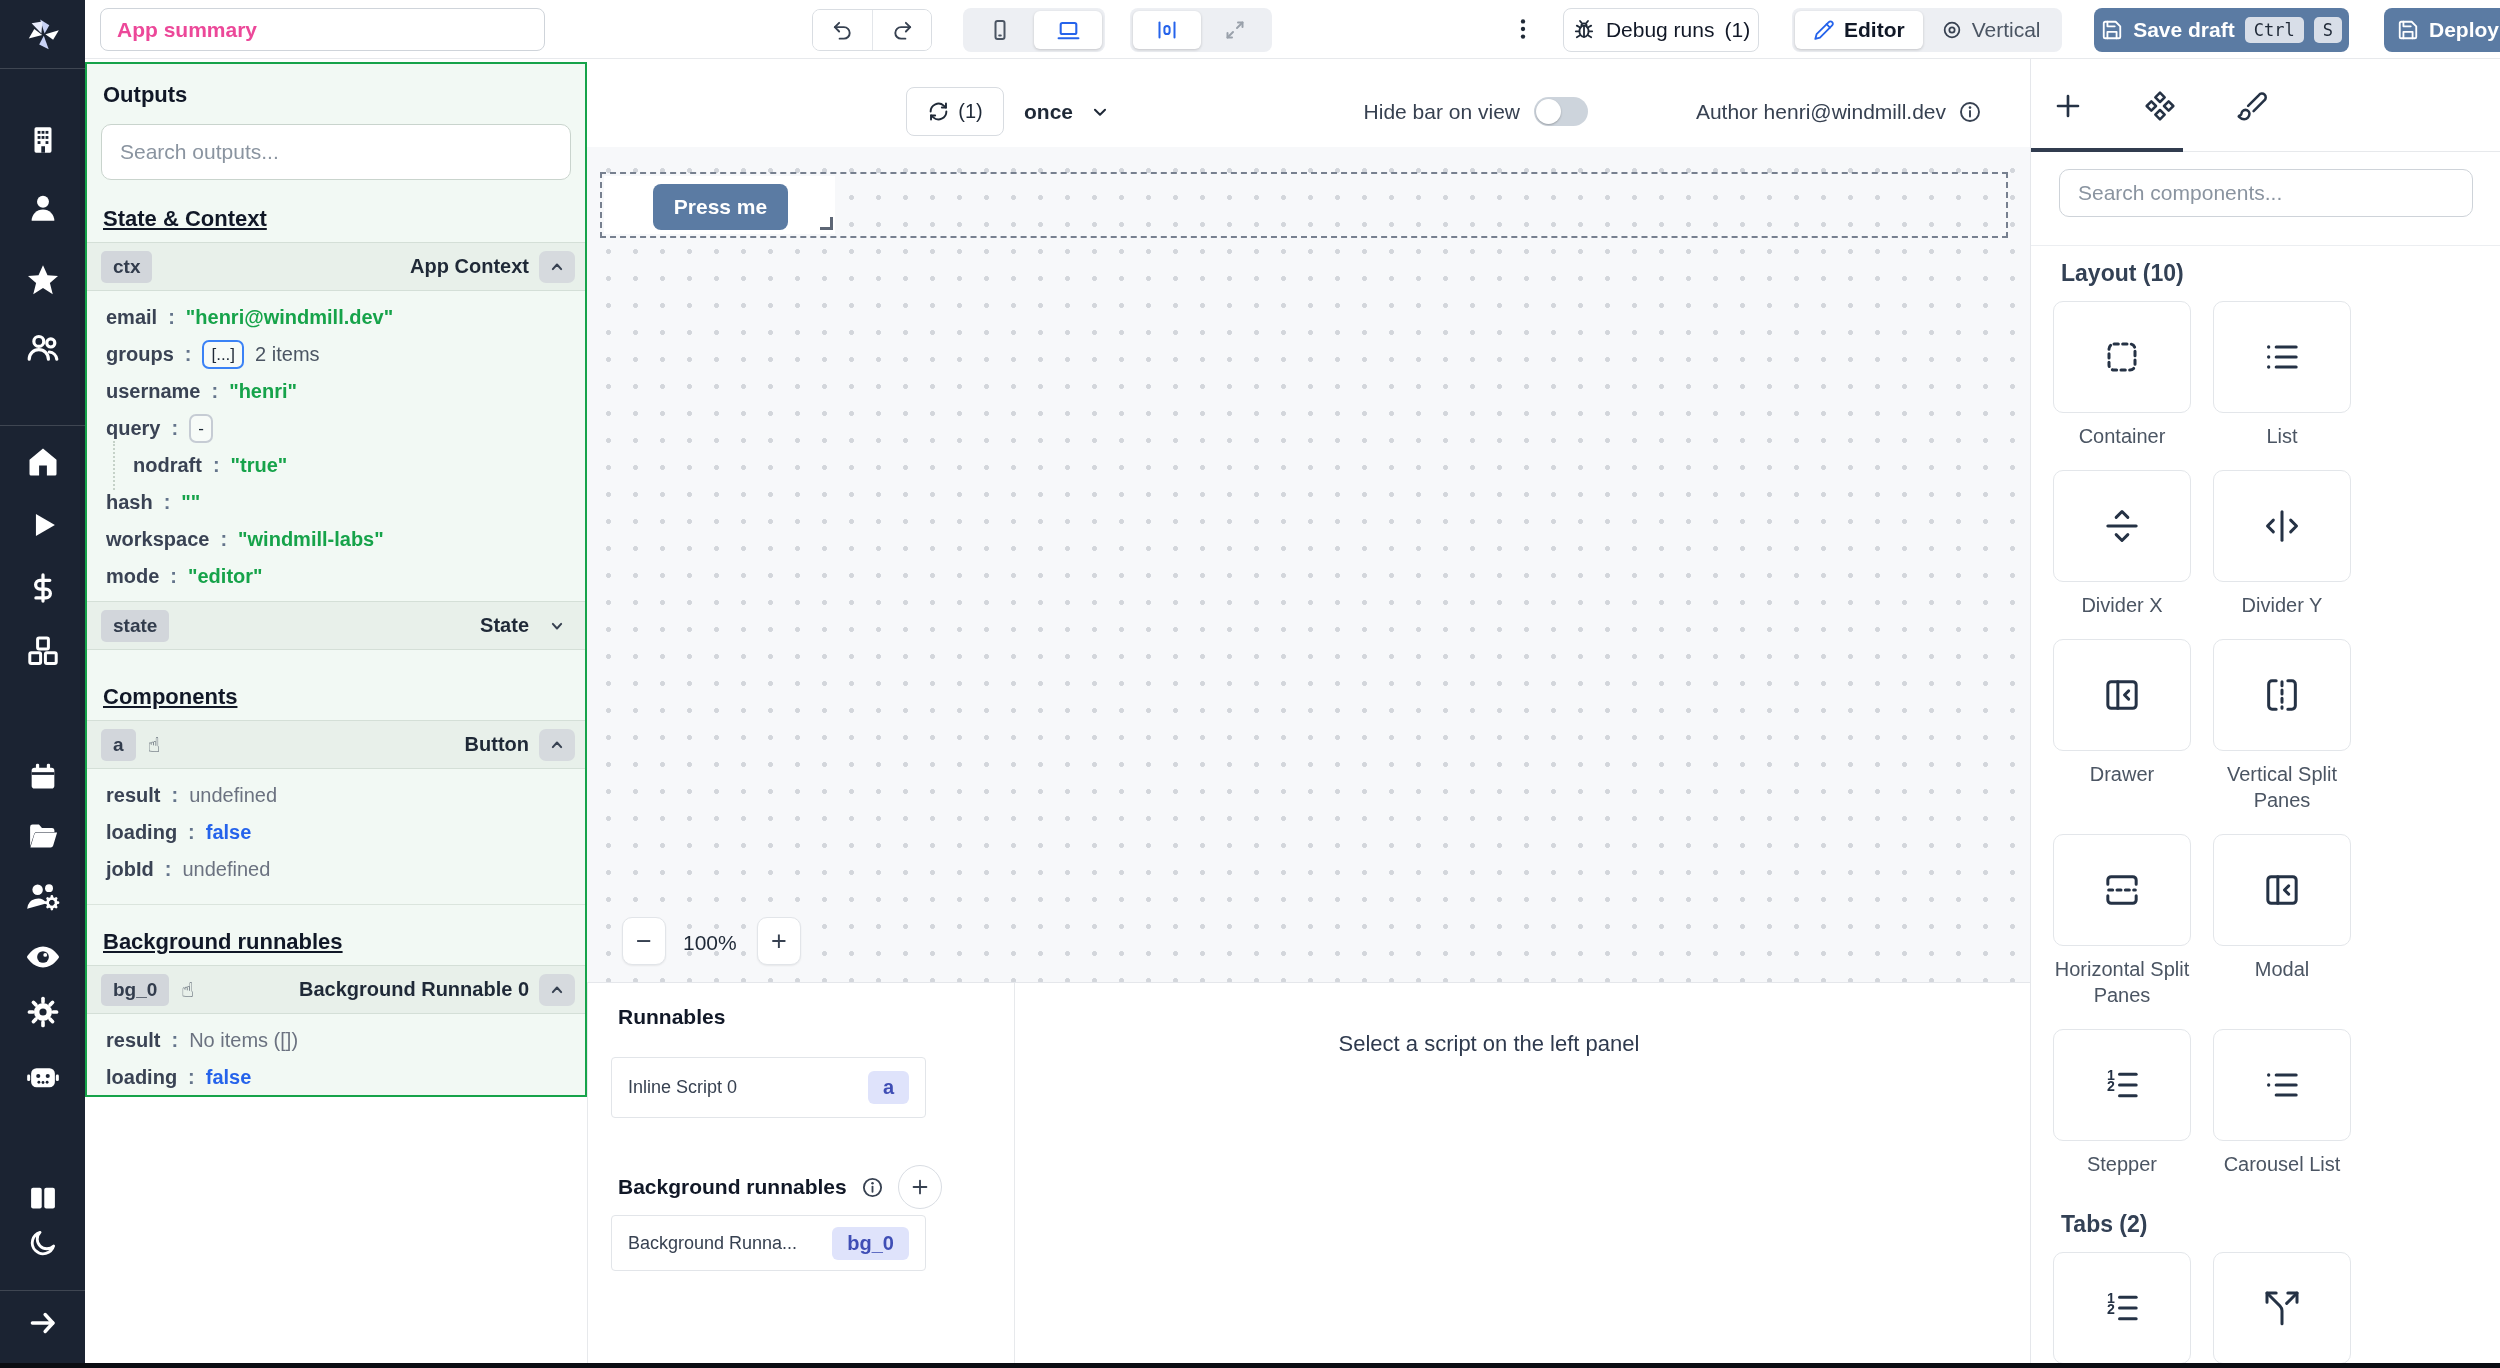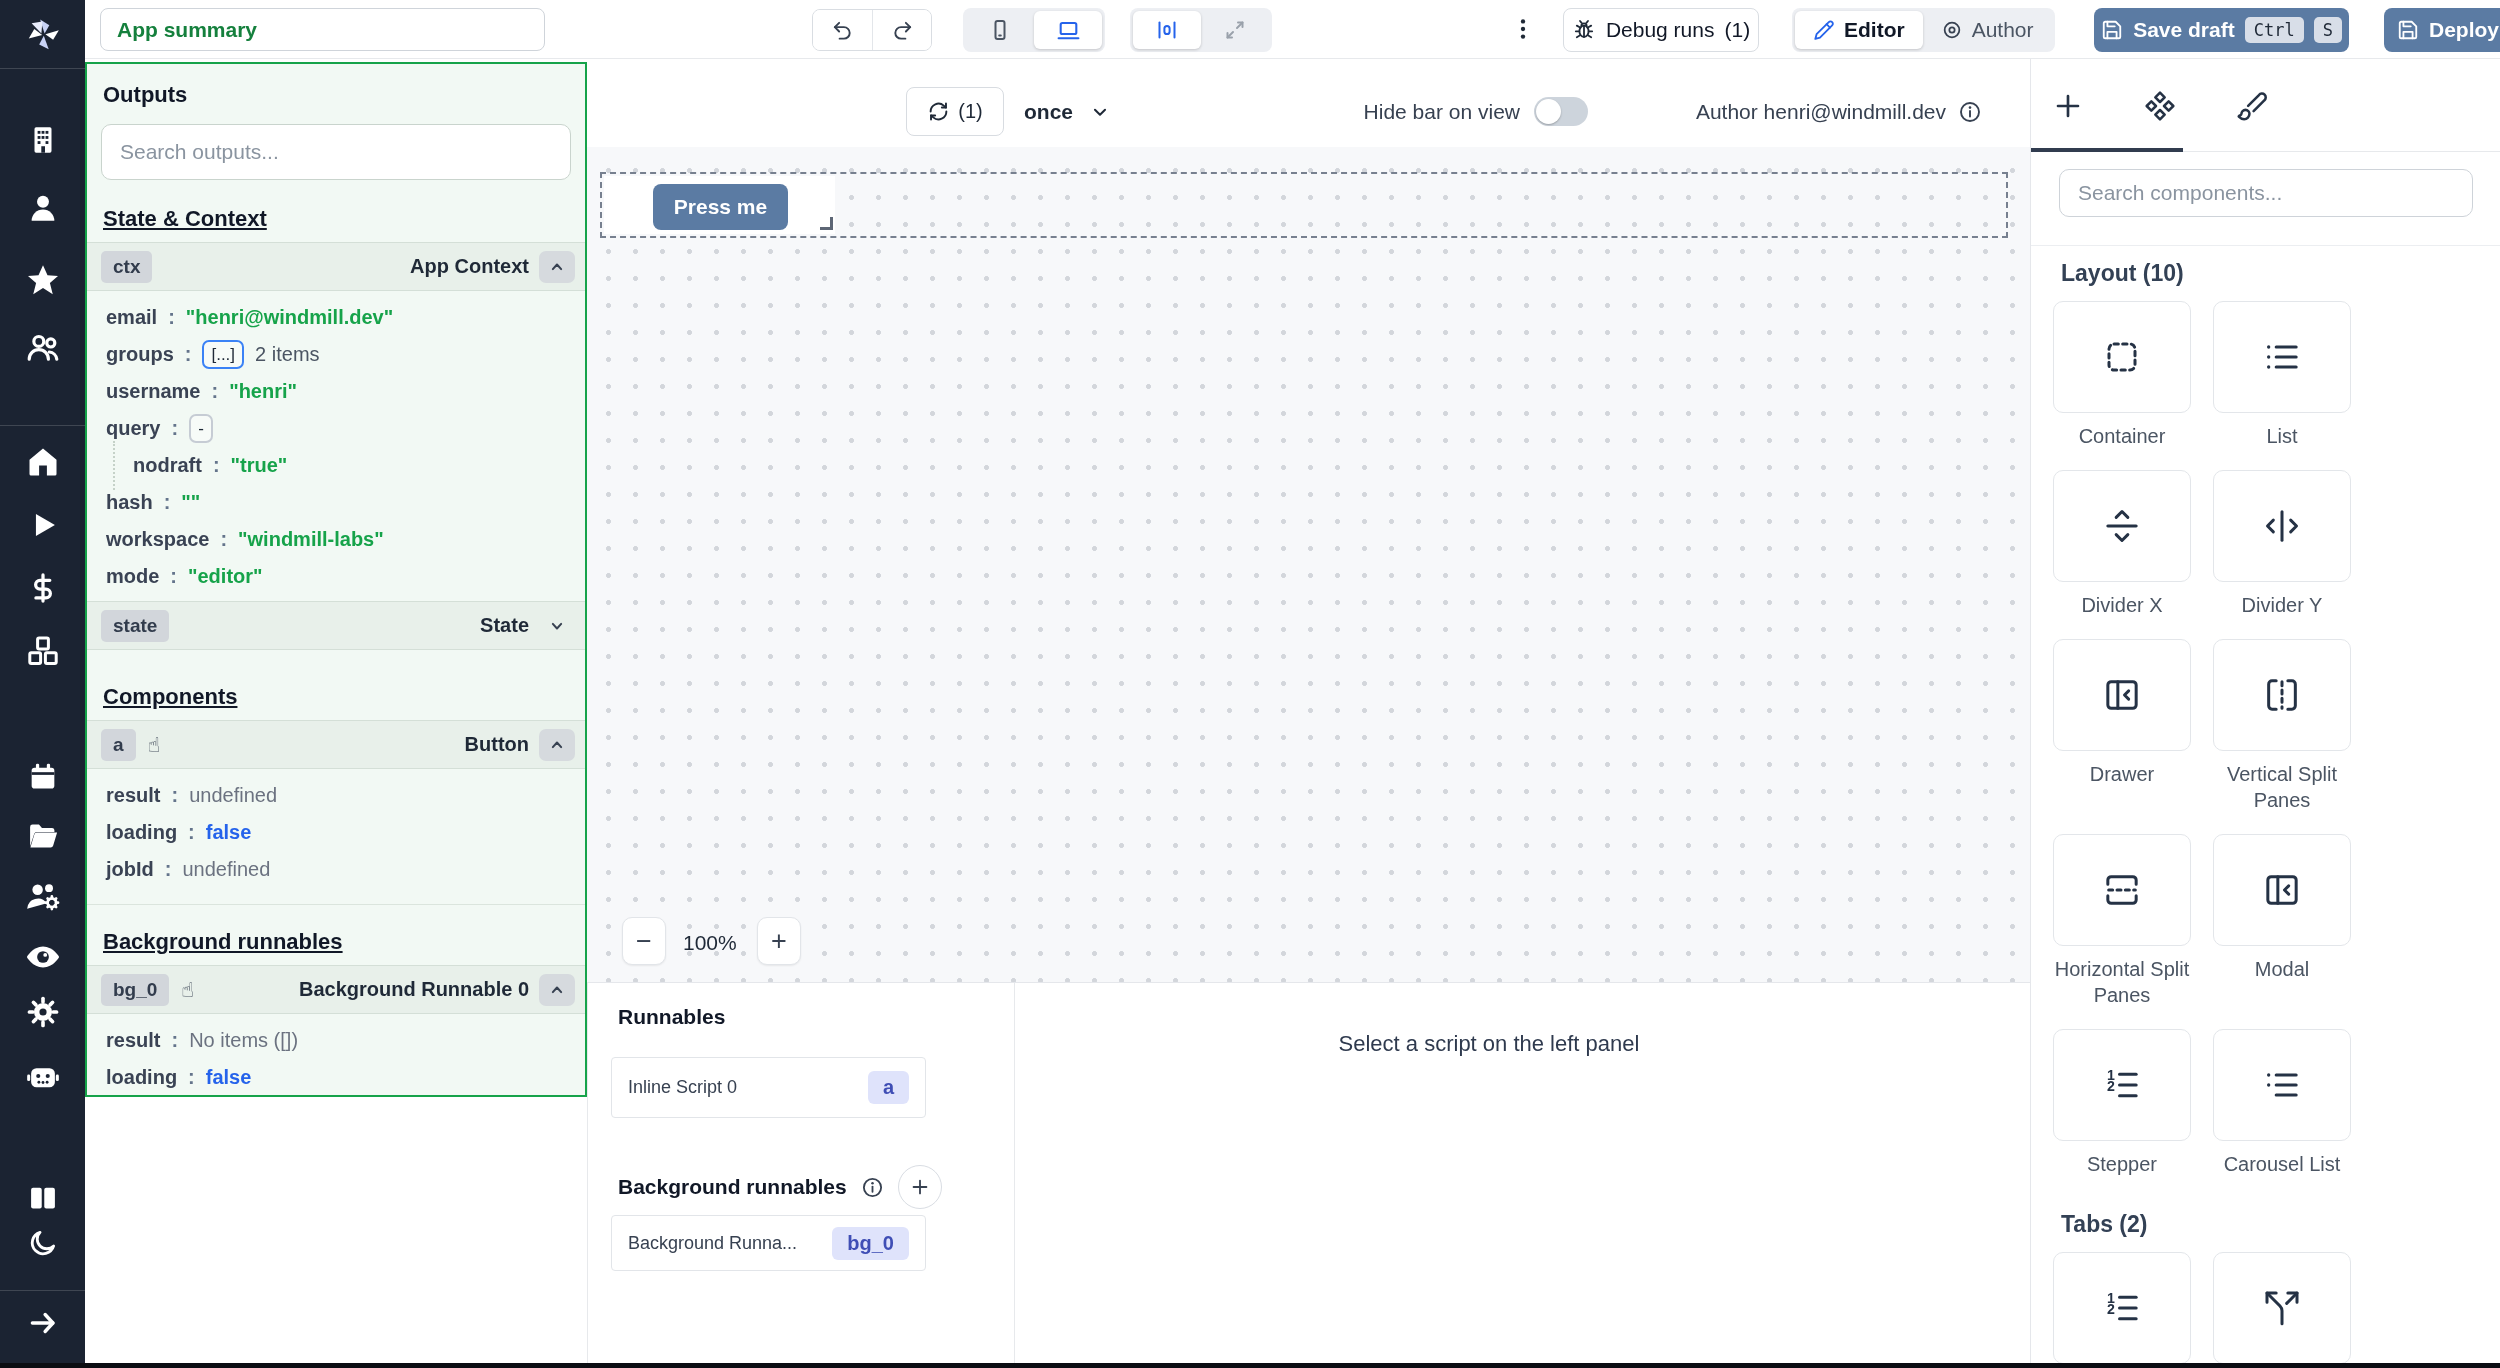--- a/index.html
+++ b/index.html
@@ -8,21 +8,21 @@
   .app { position:absolute; inset:0; }
 
   
   .sidebar { position:absolute; left:0; top:0; width:85px; height:1368px; background:#1b2332; z-index:30; }
   .sb-item { position:absolute; left:50%; transform:translateX(-50%); width:38px; height:38px; display:flex; align-items:center; justify-content:center; cursor:pointer; }
   .sb-div { position:absolute; left:0; width:85px; border-top:1px solid rgba(255,255,255,.16); }
 
   
   .topbar { position:absolute; left:85px; top:0; width:2415px; height:59px; background:#fff; border-bottom:1px solid #e7e9ec; z-index:25; }
   .tb-abs { position:absolute; }
-  .summary-input { width:445px; height:43px; border:1px solid #cfd4da; border-radius:8px; padding:0 16px; font-size:21px; font-weight:700; color:#15803d; font-family:"Liberation Sans",sans-serif; background:#fff; }
+  .summary-input { width:445px; height:43px; border:1px solid #cfd4da; border-radius:8px; padding:0 16px; font-size:21px; font-weight:700; color:#ec4899; font-family:"Liberation Sans",sans-serif; background:#fff; }
   .btn-group { display:flex; border:1px solid #d9dde2; border-radius:8px; overflow:hidden; background:#fff; height:42px; }
   .btn-group .gbtn { width:59px; display:flex; align-items:center; justify-content:center; background:#fff; cursor:pointer; }
   .btn-group .gbtn + .gbtn { border-left:1px solid #e3e6ea; }
   .seg { display:flex; align-items:center; background:#edeff3; border-radius:8px; padding:3px; height:44px; }
   .seg .seg-btn { height:38px; border-radius:6px; display:flex; align-items:center; justify-content:center; gap:9px; cursor:pointer; color:#4b5563; font-size:21px; padding:0 18px; }
   .seg .seg-btn.active { background:#fff; box-shadow:0 1px 3px rgba(0,0,0,.18); color:#111827; }
   .toolbar-btn { display:flex; align-items:center; justify-content:center; gap:10px; background:#fff; border:1px solid #d9dde2; border-radius:8px; height:44px; font-size:21px; color:#111827; cursor:pointer; }
   .blue-btn { display:flex; align-items:center; justify-content:center; gap:10px; background:#5b7ba3; border-radius:8px; height:44px; color:#fff; font-size:21px; font-weight:700; cursor:pointer; }
   .kbd { font-family:"DejaVu Sans Mono", monospace; font-size:17px; font-weight:400; color:#1f2937; background:#d8dee8; border-radius:5px; padding:3px 9px; }
 
@@ -338,21 +338,21 @@
             <path d="M17.2 3.3a2.6 2.6 0 0 1 3.7 3.7L7.6 20.3 2.5 21.7l1.4-5.1Z"></path>
             <path d="m14.8 5.7 3.7 3.7"></path>
           </svg>
         <span style="font-weight:600">Editor</span>
       </div>
       <div class="seg-btn">
         <svg class="ic" width="22" height="22" viewBox="0 0 24 24" fill="none" stroke="#374151" stroke-width="1.9">
             <circle cx="12" cy="12" r="8"></circle>
             <circle cx="12" cy="12" r="2.9"></circle>
           </svg>
-        <span>Author</span>
+        <span>Vertical</span>
       </div>
     </div>
 
     <div class="blue-btn tb-abs" style="left:2009px;top:8px;width:255px">
       <svg class="ic" width="22" height="22" viewBox="0 0 24 24" fill="none" stroke="#fff" stroke-width="2">
           <path d="M19.5 21h-15A1.5 1.5 0 0 1 3 19.5v-15A1.5 1.5 0 0 1 4.5 3H16l5 5v11.5a1.5 1.5 0 0 1-1.5 1.5Z"></path>
           <path d="M17 21v-7H7v7"></path>
           <path d="M7 3v5h8"></path>
         </svg>
       <span>Save draft</span>

